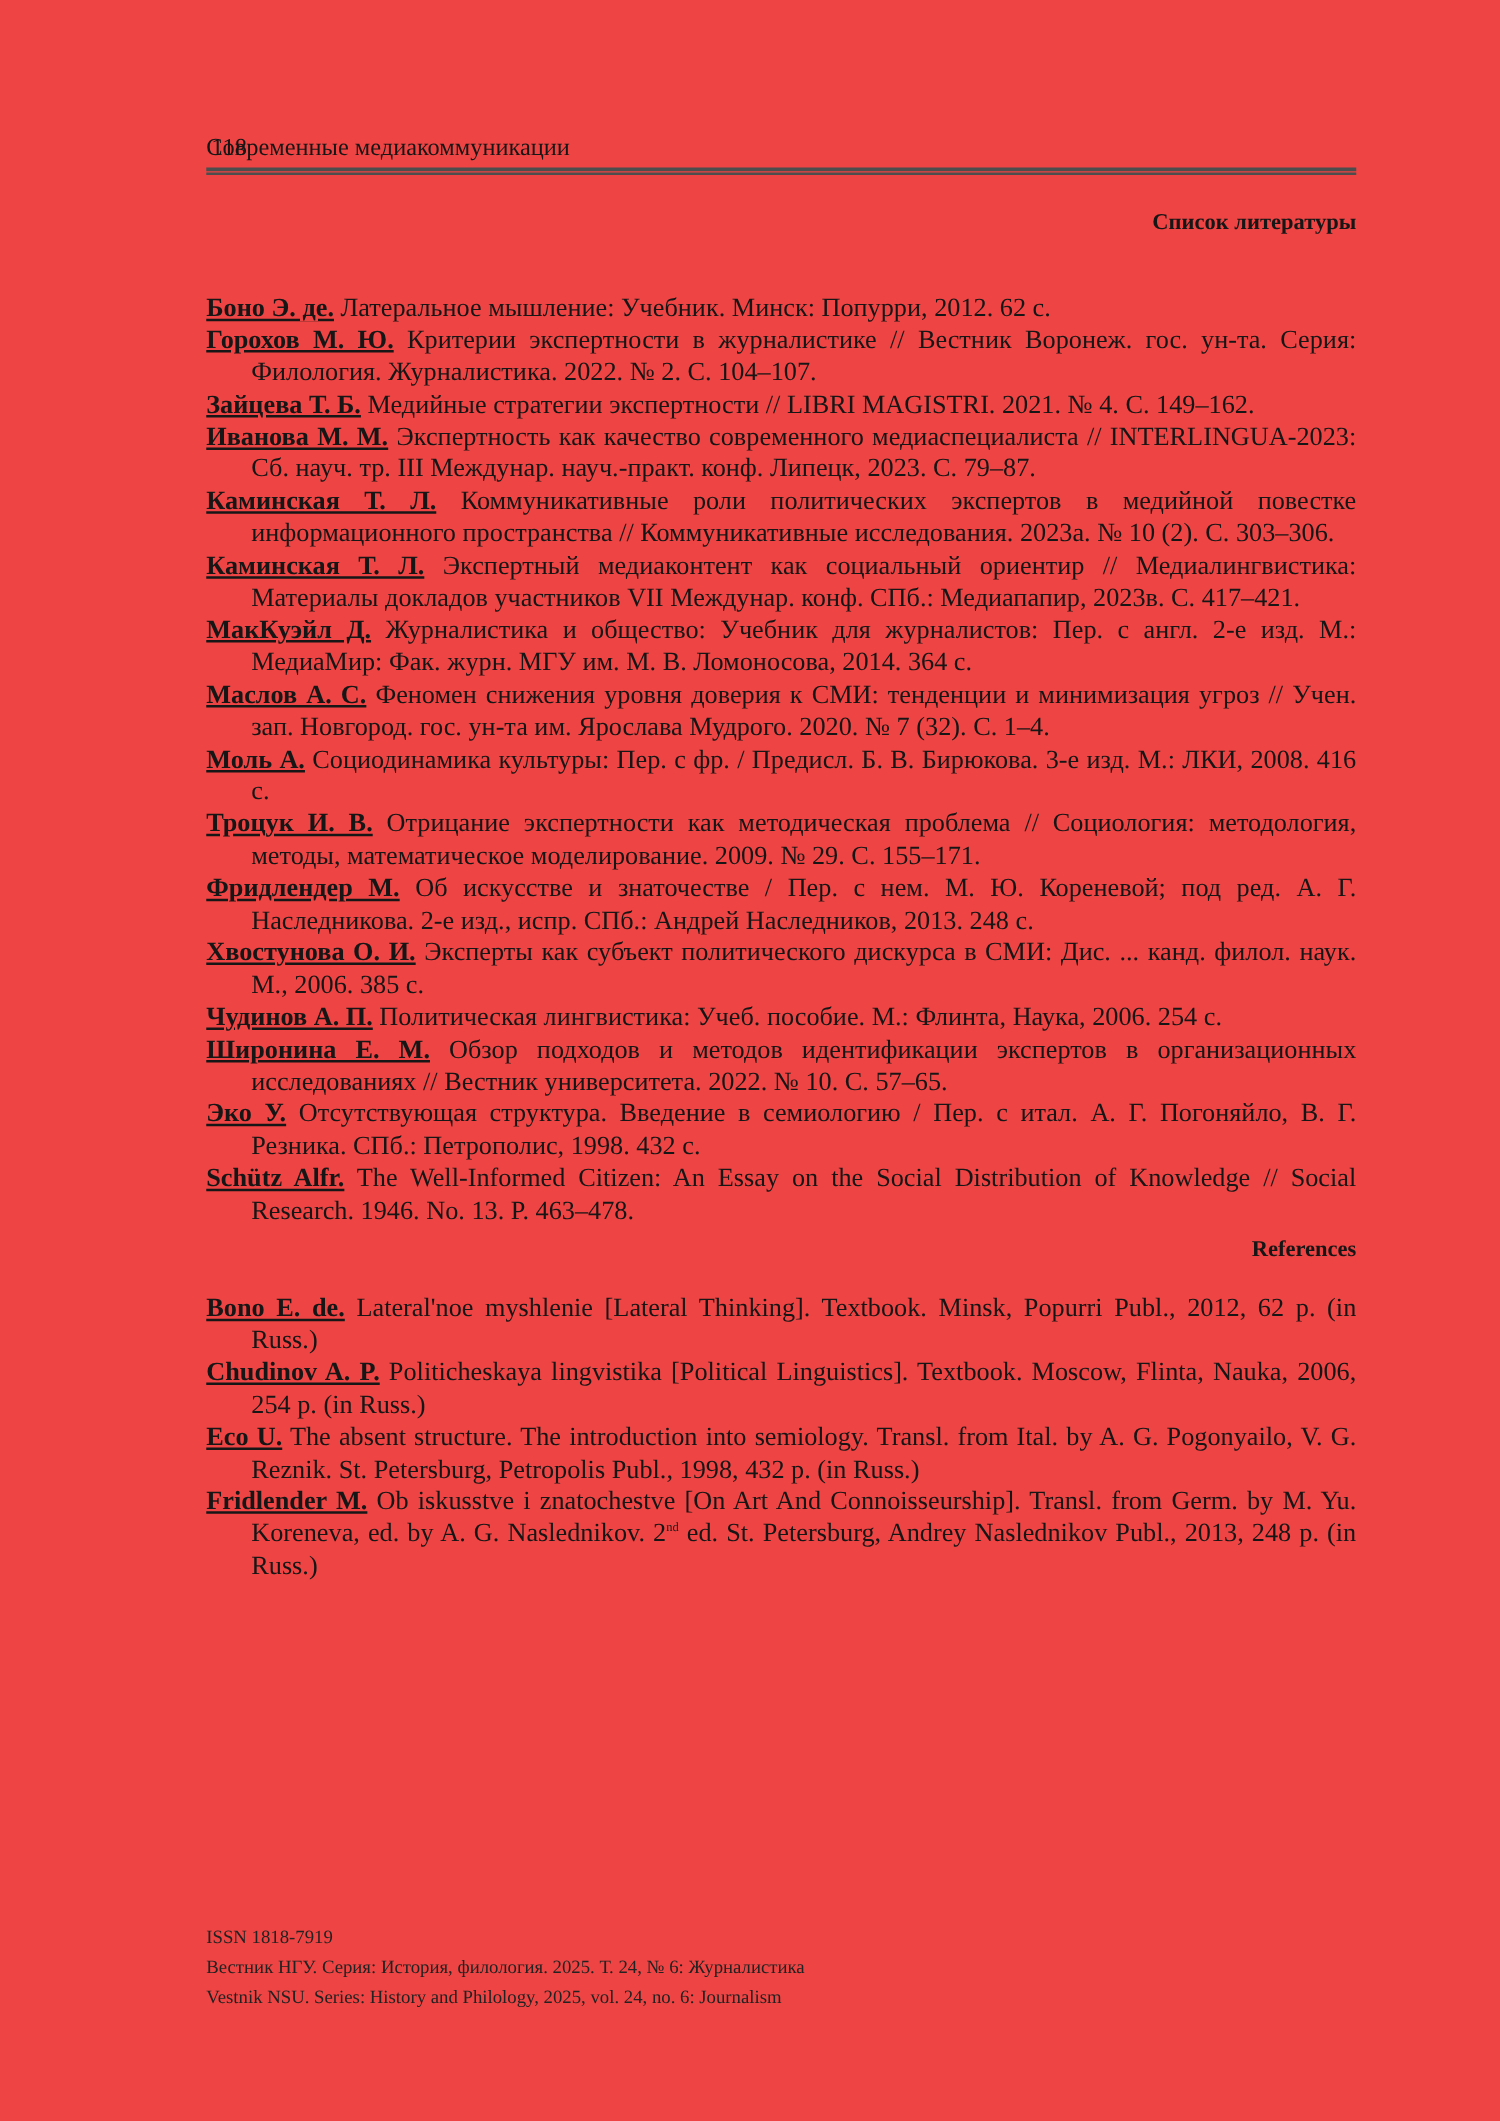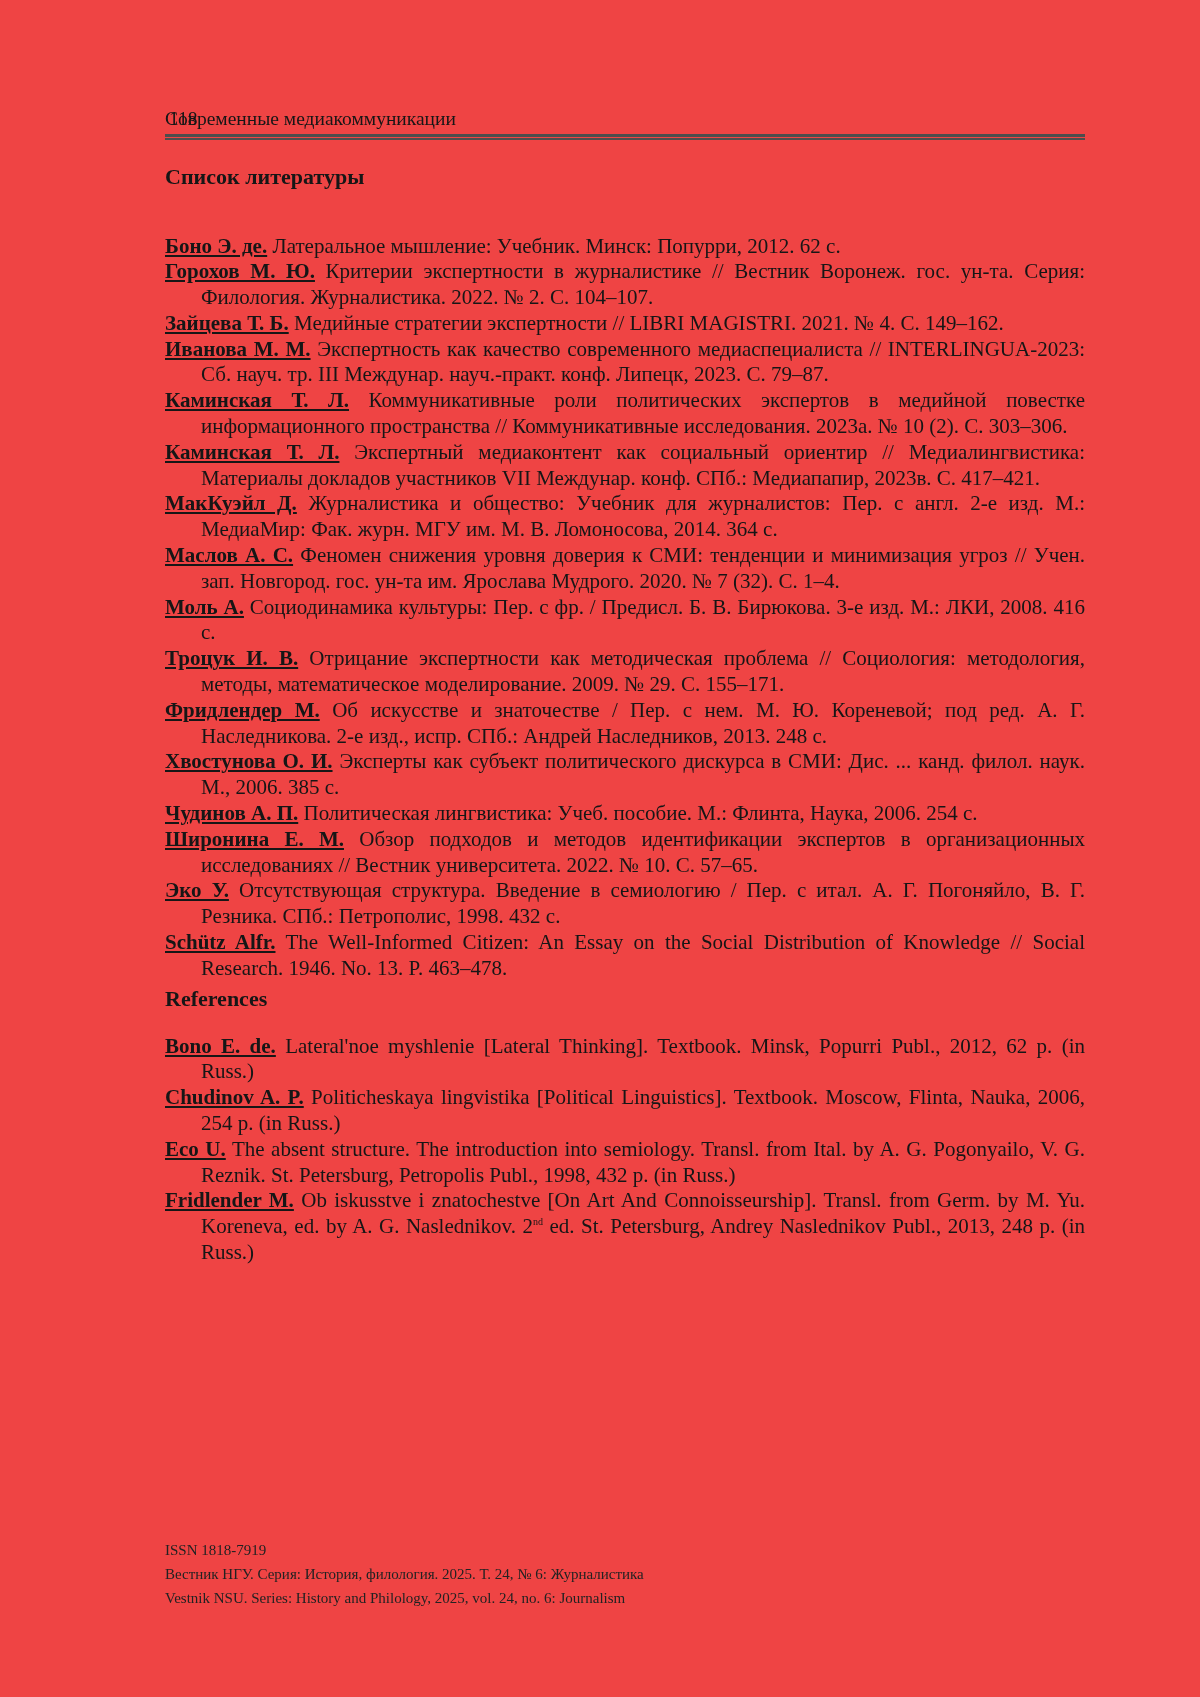--- a/index.html
+++ b/index.html
@@ -27,23 +27,23 @@
     font-size: 19.5px;
     line-height: 24px;
   }
   .page-num { position: absolute; left: 4px; top: 0; }
   .running-head { }
   .header-rule { margin-top: 3px; }
   .header-rule .rule-a { height: 2.5px; background: #4d4d4d; }
   .header-rule .rule-b { height: 1.5px; background: #4d4d4d; margin-top: 1.5px; }
   
   .section-heading {
-    text-align: left;
+    text-align: right;
     font-weight: bold;
-    font-size: 22px;
+    font-size: 18px;
     line-height: 26px;
     margin: 24px 0 0 0;
   }
   
   .ref-list { margin-top: 44px; }
   .ref-list.second { margin-top: 22px; }
   .heading-refs { margin-top: 4px; }
   .entry {
     margin: 0;
     padding-left: 36px;

